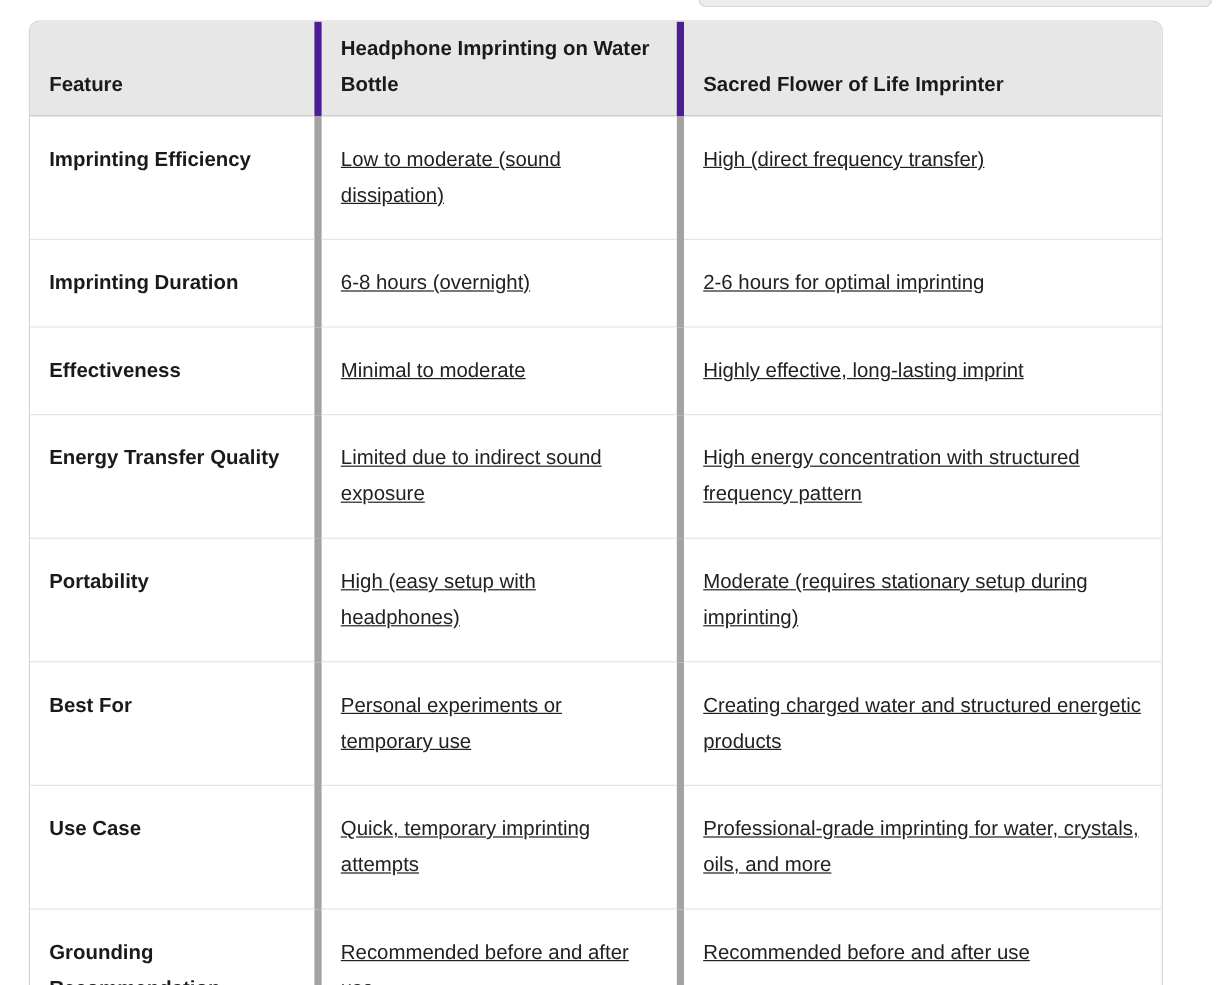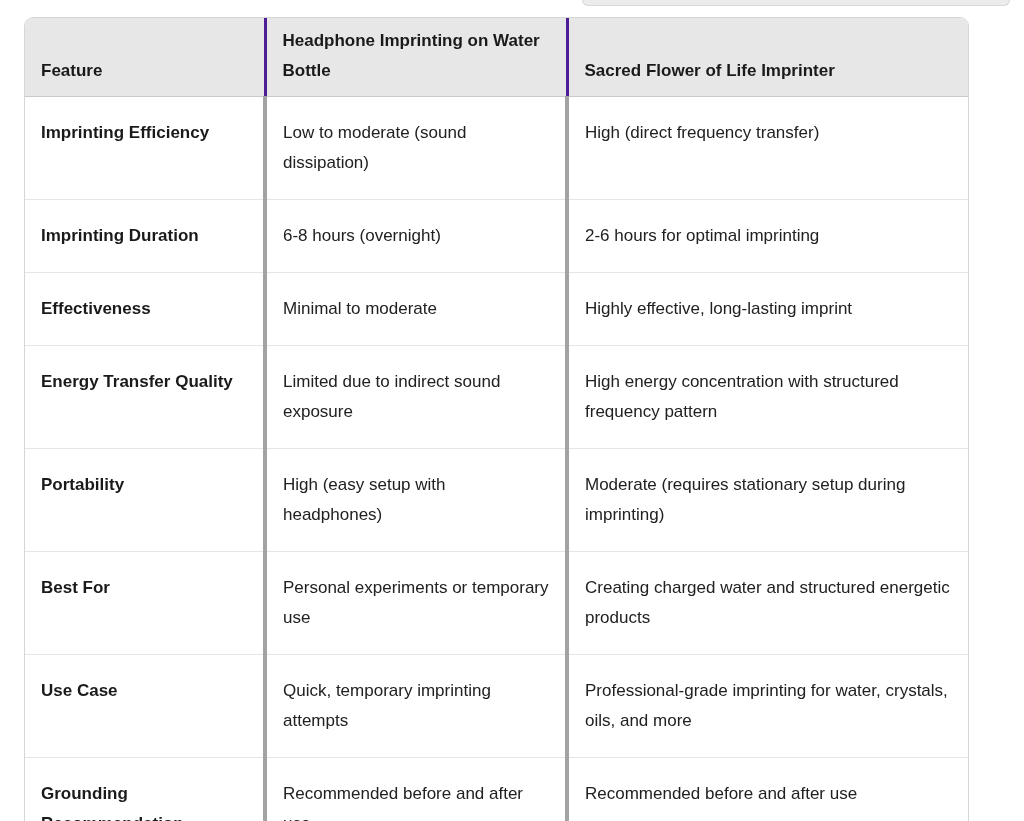--- a/index.html
+++ b/index.html
@@ -54,28 +54,28 @@
   table.compare col.c3 { width: 401px; }
   table.compare th {
     background: #e7e7e7;
     text-align: left;
     vertical-align: bottom;
     font-weight: 700;
     color: #1a1a1a;
     padding: 8px 16px 10px 16px;
     border-bottom: 1px solid #c9c9c9;
   }
-  table.compare th + th { border-left: 3px solid #4c1d95; }
+  table.compare th + th { border-left: 6px solid #4c1d95; }
   table.compare td {
     vertical-align: top;
     padding: 21px 16px;
     border-top: 1px solid #e5e5e5;
   }
   table.compare tbody tr:first-child td { border-top: none; }
-  table.compare td + td { border-left: 4px solid #a3a3a3; }
+  table.compare td + td { border-left: 6px solid #a3a3a3; text-decoration: underline; }
   table.compare td:first-child {
     font-weight: 700;
     color: #1a1a1a;
   }
 </style>
 </head>
 <body>
 
 <div class="page">
 

